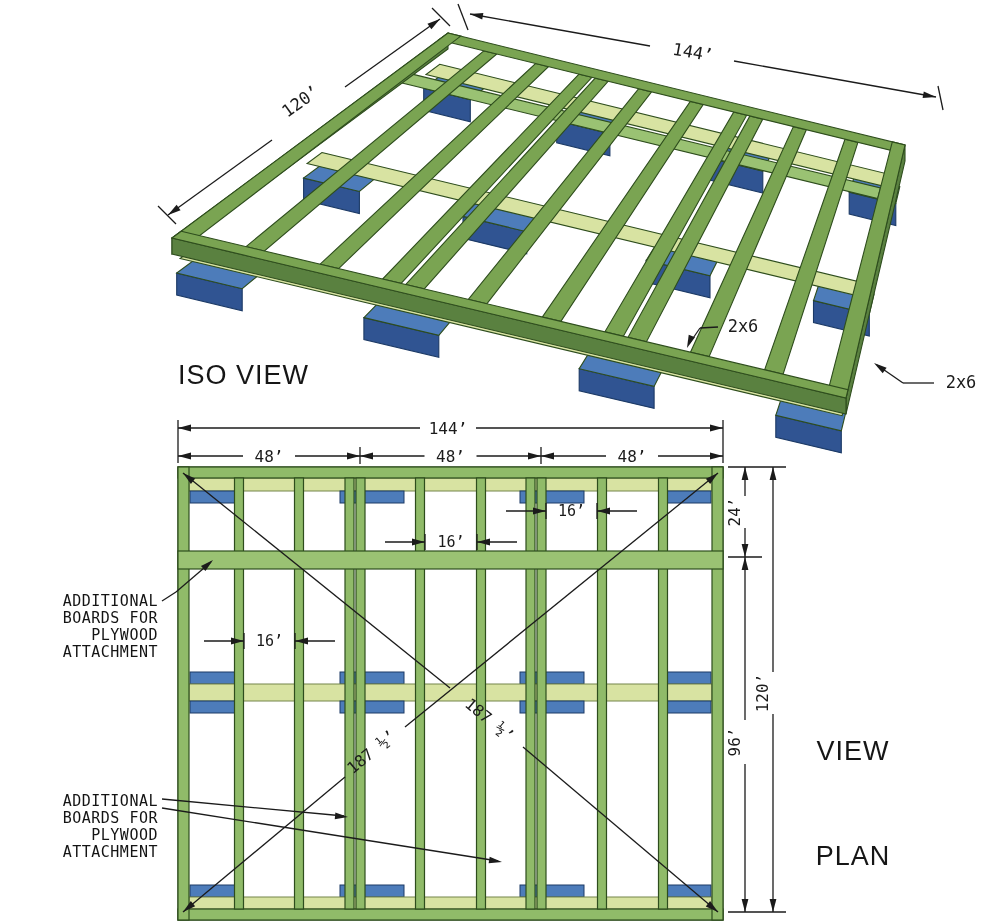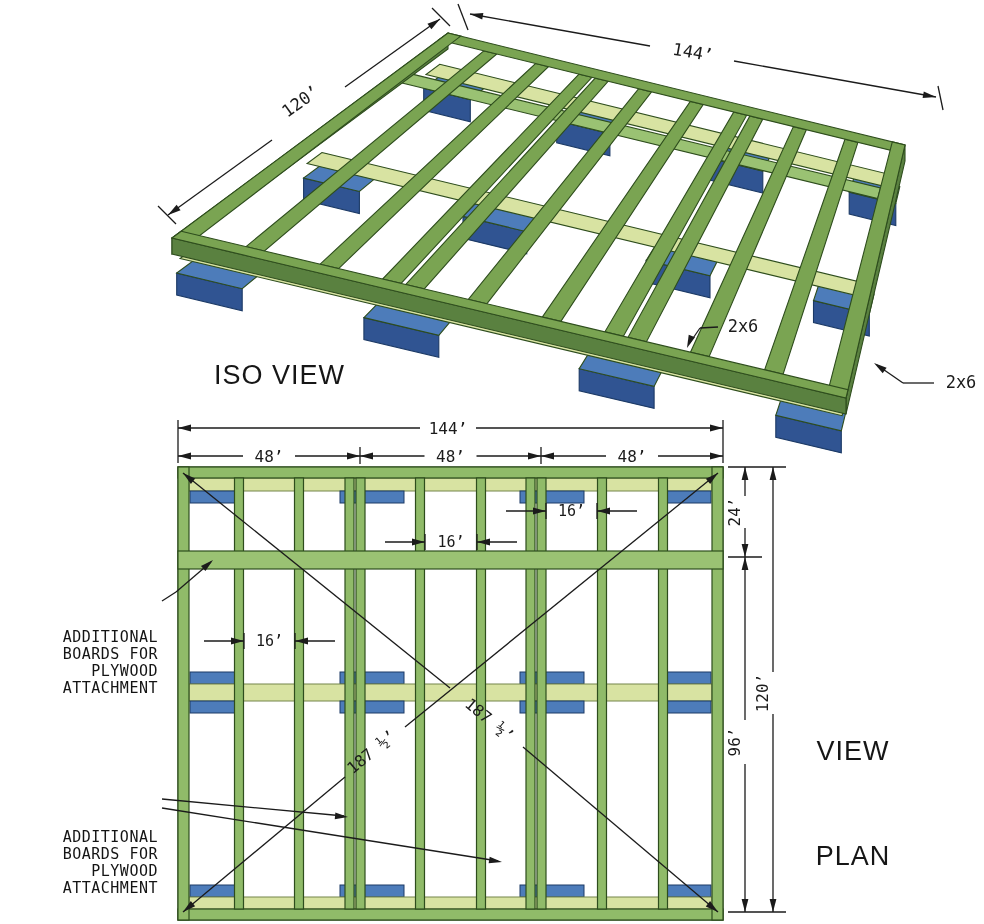--- a/index.html
+++ b/index.html
@@ -5,21 +5,21 @@
   html,body{margin:0;padding:0;background:#ffffff;}
   body{width:984px;height:924px;position:relative;overflow:hidden;
        font-family:"DejaVu Sans Mono", monospace;color:#1b1b1b;}
   #stage{position:absolute;left:0;top:0;width:984px;height:924px;}
   svg{position:absolute;left:0;top:0;}
   .view-title{position:absolute;font-family:"Liberation Sans", sans-serif;
        font-size:27px;color:#161616;letter-spacing:1px;white-space:pre;}
   .plan-title{line-height:35px;text-align:center;width:110px;}
   .note{position:absolute;width:132px;text-align:right;
        font-family:"DejaVu Sans Mono", monospace;font-size:15px;
-       line-height:17px;letter-spacing:0.5px;color:#141414;margin-top:36px;}
+       line-height:17px;letter-spacing:0.5px;color:#141414;}
 </style>
 </head>
 <body>
 
 <div id="stage">
   <svg id="drawing" width="984" height="924" viewBox="0 0 984 924">
       <g>
         <polygon points="423.7,88.3 470.3,99.7 470.3,121.7 423.7,110.3" fill="#305492" stroke="#1c3a66" stroke-width="1.1"></polygon>
         <polygon points="442.0,74.6 487.2,85.7 470.3,99.7 423.7,88.3" fill="#4d7cba" stroke="#2e4d1d" stroke-width="1.1"></polygon>
         <polygon points="556.7,120.8 609.9,133.7 609.9,155.7 556.7,142.8" fill="#305492" stroke="#1c3a66" stroke-width="1.1"></polygon>
@@ -206,21 +206,21 @@
         <line x1="162" y1="601" x2="176" y2="592" stroke="#1b1b1b" stroke-width="1.3"></line>
         <line x1="176" y1="592" x2="211" y2="562" stroke="#1b1b1b" stroke-width="1.3"></line>
         <polygon points="0,0 -13,3.4 -13,-3.4" transform="translate(213,560) rotate(-41)" fill="#1b1b1b"></polygon>
         <line x1="162" y1="799" x2="344" y2="816" stroke="#1b1b1b" stroke-width="1.3"></line>
         <polygon points="0,0 -13,3.4 -13,-3.4" transform="translate(348,817) rotate(5.3)" fill="#1b1b1b"></polygon>
         <line x1="162" y1="808" x2="498" y2="861" stroke="#1b1b1b" stroke-width="1.3"></line>
         <polygon points="0,0 -13,3.4 -13,-3.4" transform="translate(502,862) rotate(8.9)" fill="#1b1b1b"></polygon>
       </g>
     </svg>
 
-  <div class="view-title" style="left:178px;top:360px;margin-left:36px;">ISO VIEW</div>
+  <div class="view-title" style="left:178px;top:360px;">ISO VIEW</div>
 
   <div class="view-title plan-title" style="left:798px;top:664px;">
     <div>VIEW</div>
     <div>PLAN</div>
   </div>
 
   <div class="note" style="left:26px;top:593px;">
     <div>ADDITIONAL</div>
     <div>BOARDS FOR</div>
     <div>PLYWOOD</div>

